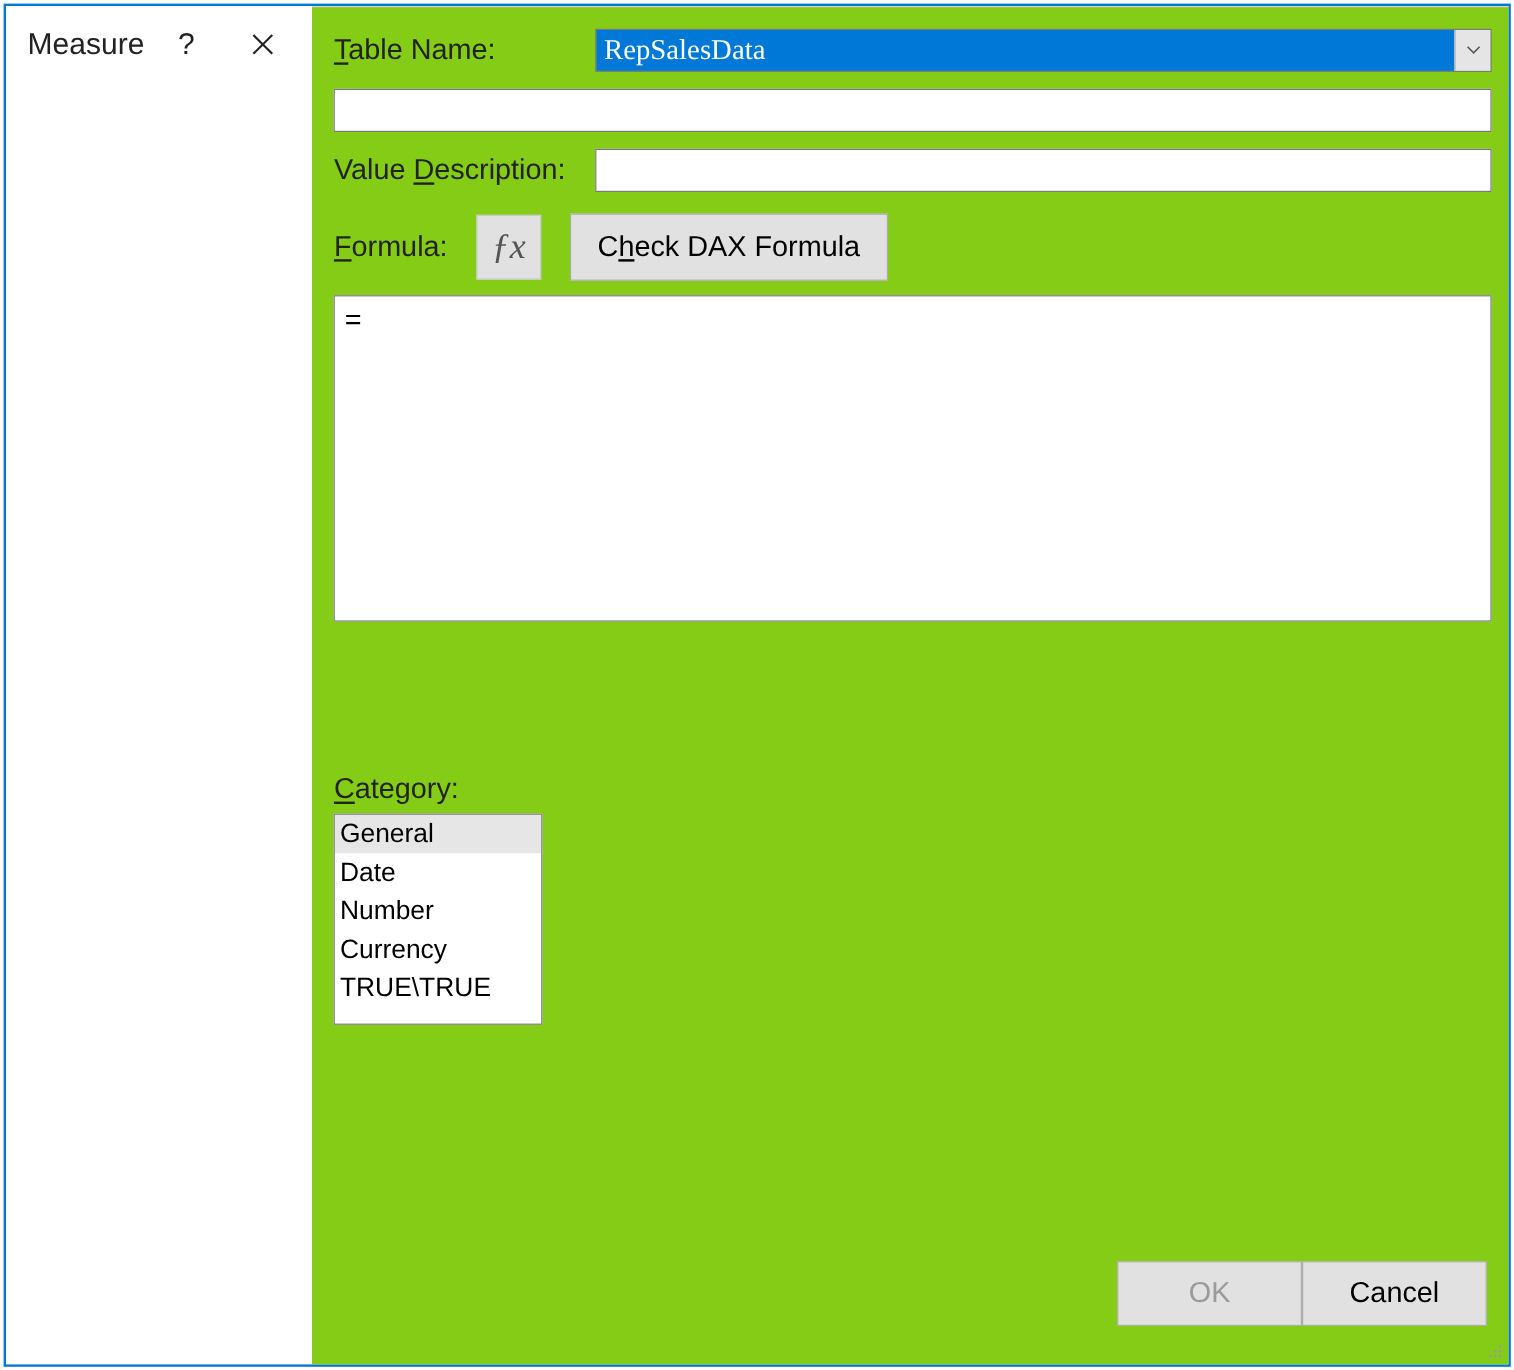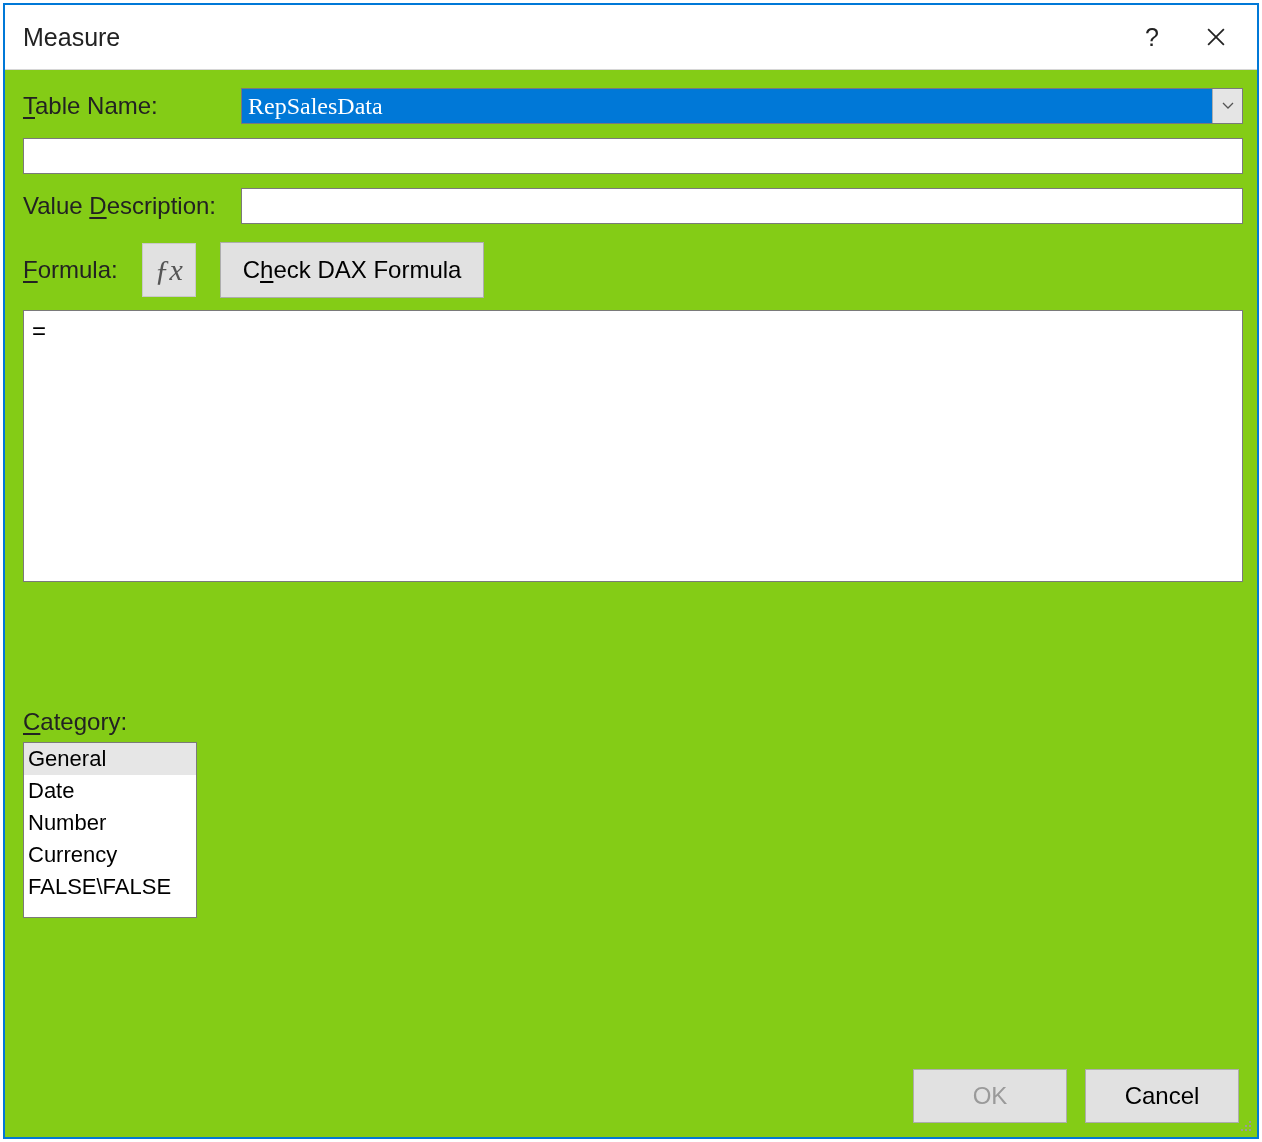--- a/index.html
+++ b/index.html
@@ -10,21 +10,21 @@
       height: 1142px;
       overflow: hidden;
     }
     .dialog {
       width: 1256px;
       height: 1136px;
       margin: 3px;
       border: 2px solid #0078d7;
       background: #ffffff;
       display: flex;
-      flex-direction: column;
+      flex-direction: row;
     }
     .title-bar {
       display: flex;
       align-items: center;
       height: 64px;
       padding: 0 12px 0 18px;
       background: #ffffff;
     }
     .title-text {
       font-size: 25px;
@@ -156,23 +156,22 @@
     }
     .category-item {
       padding: 1px 4px;
       line-height: 30px;
       cursor: default;
     }
     .category-item.selected { background: #e6e6e6; }
     .button-row {
       position: absolute;
       right: 18px;
-      bottom: 14px;
-      display: flex;
-      gap: 18px;
+      bottom: 32px;
+      display: flex;
     }
     .dlg-btn {
       width: 154px;
       height: 54px;
       background: #e1e1e1;
       border: 1px solid #adadad;
       font-size: 24px;
       cursor: pointer;
     }
     .dlg-btn.disabled { color: #9a9a9a; }
@@ -234,21 +233,21 @@
 
     <textarea class="formula-area" style="">=</textarea>
 
     <div class="category-section">
       <div class="category-label"><span class="underline-first">C</span><span>ategory:</span></div>
       <div class="category-list" id="category-list">
           <div class="category-item selected">General</div>
           <div class="category-item">Date</div>
           <div class="category-item">Number</div>
           <div class="category-item">Currency</div>
-          <div class="category-item">FALSE\FALSE</div>
+          <div class="category-item">TRUE\TRUE</div>
         </div>
     </div>
 
     <div class="button-row">
       <button class="dlg-btn disabled">OK</button>
       <button class="dlg-btn">Cancel</button>
     </div>
 
     <svg class="resize-grip" viewBox="0 0 16 16">
       <rect x="12" y="4" width="2" height="2" fill="#9a9a9a"></rect>

